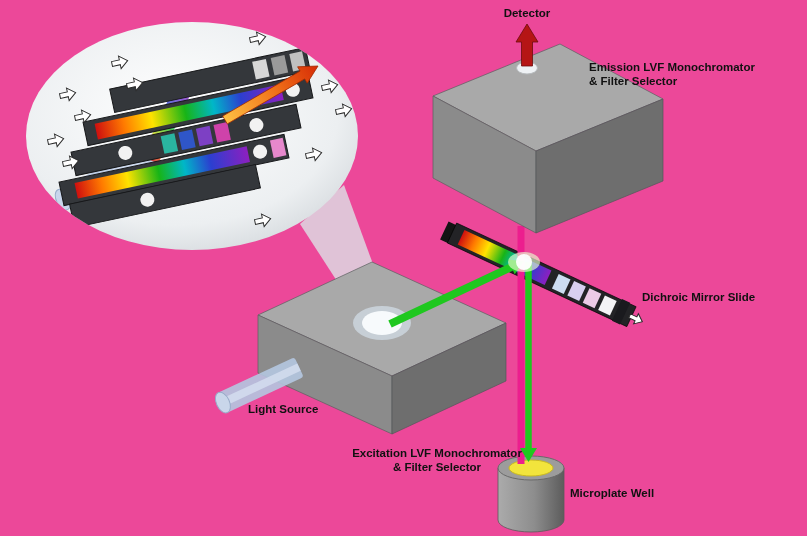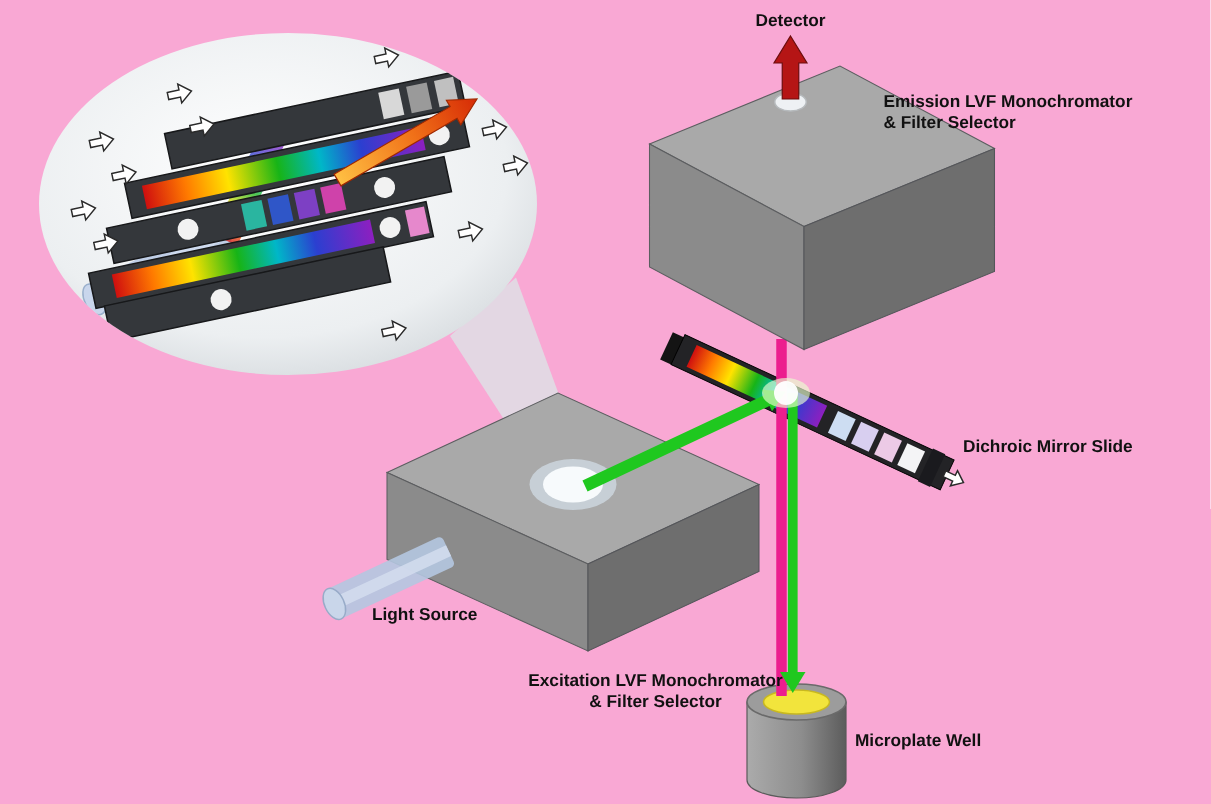--- a/index.html
+++ b/index.html
@@ -1,16 +1,16 @@
 <!DOCTYPE html>
 <html><head>
 <meta charset="utf-8">
 <style>
   html,body{margin:0;padding:0;background:#ffffff;}
-  .stage{position:relative;width:807px;height:536px;background:#f9a8d4;overflow:hidden;
+  .stage{position:relative;width:807px;height:536px;background:#ec4899;overflow:hidden;
          font-family:"Liberation Sans",sans-serif;}
   svg{display:block;}
   .lbl{font-family:"Liberation Sans",sans-serif;font-size:11.5px;font-weight:bold;fill:#111;}
 </style>
 </head>
 <body>
 
 <div class="stage">
 <svg width="807" height="536" viewBox="0 0 807 536">
   <defs>

